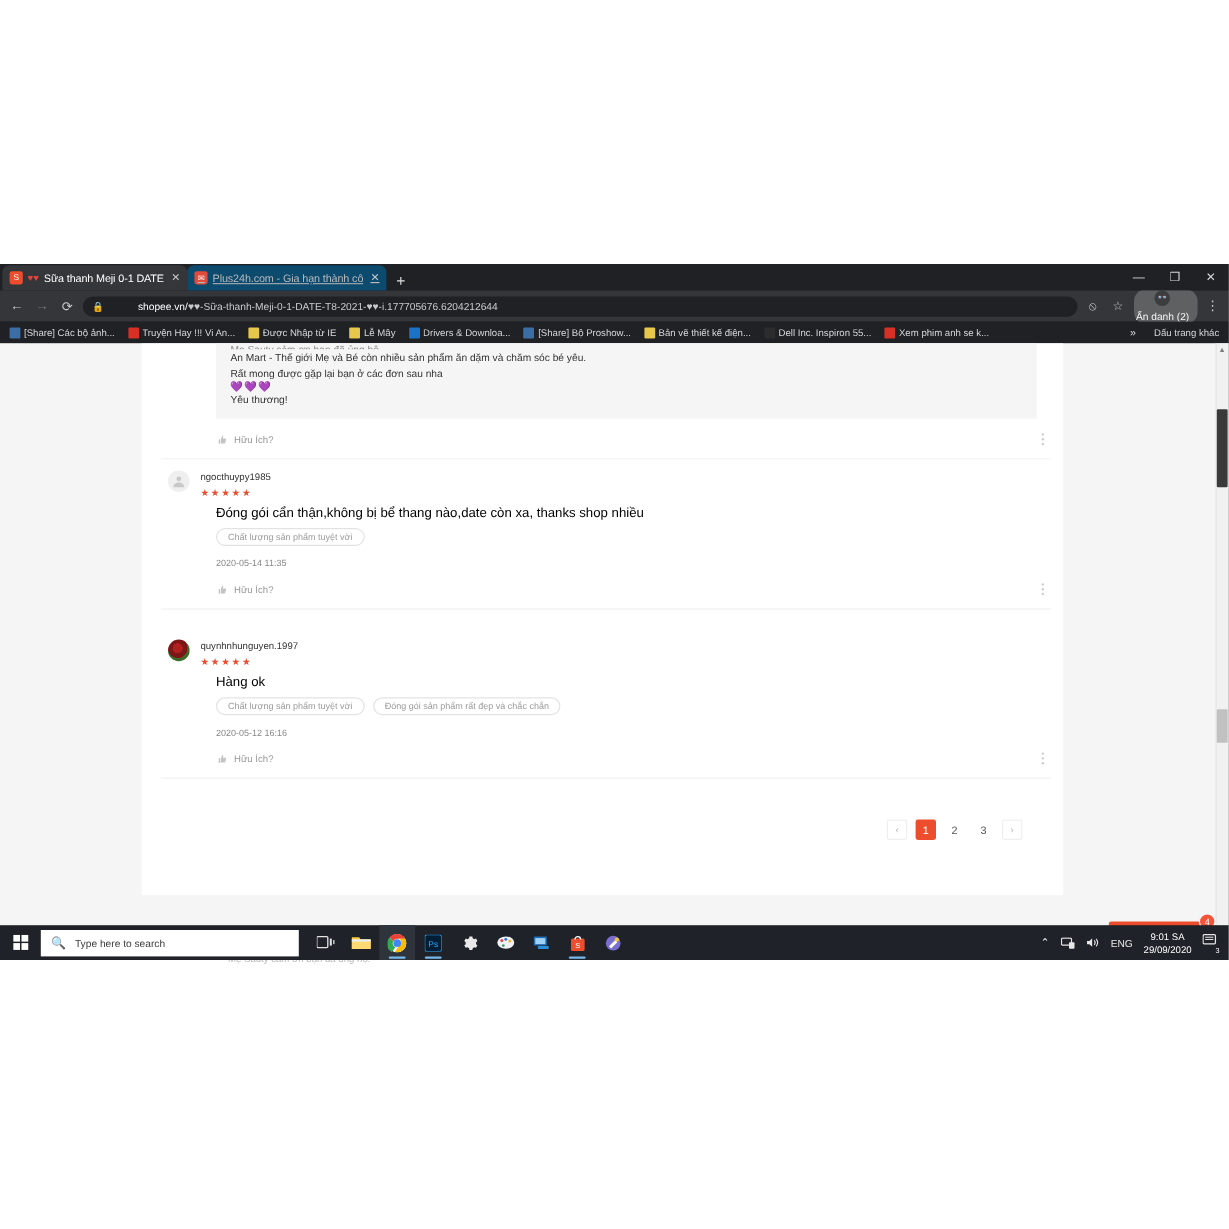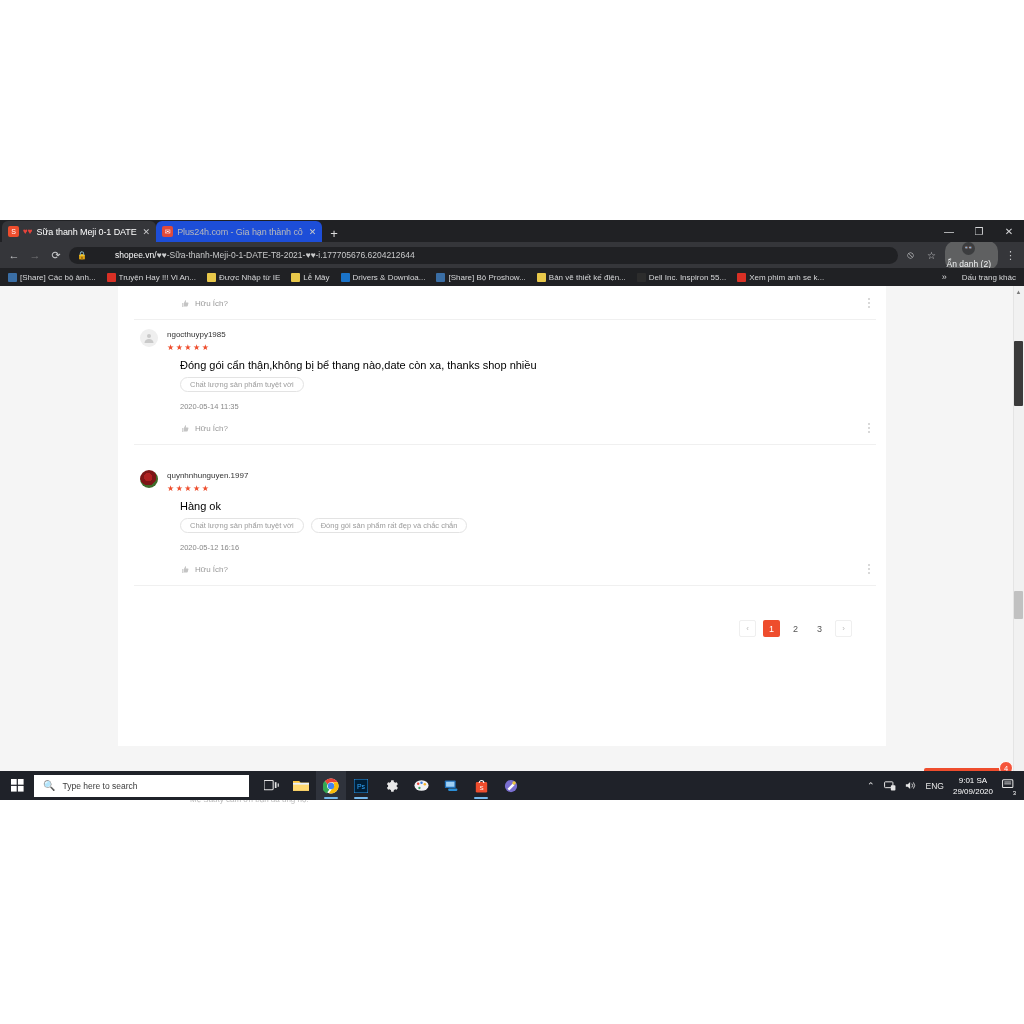--- a/index.html
+++ b/index.html
@@ -20,21 +20,21 @@
   .tabstrip{
     position:relative;height:22px;background:#202124;
     display:flex;align-items:flex-end;padding-left:2px;
   }
   .tab{
     height:21px;display:flex;align-items:center;gap:4px;
     padding:0 6px 0 6px;font-size:9px;color:#e8eaed;
     border-radius:6px 6px 0 0;position:relative;max-width:160px;
   }
   .tab.active{background:#35363a;color:#ffffff;}
-  .tab.inactive{background:#1d4ed8;color:#b8b9bb;}
+  .tab.inactive{background:#0c4a6e;color:#b8b9bb;text-decoration:underline;}
   .tab .favicon{width:11px;height:11px;flex:0 0 11px;border-radius:2px;
     display:flex;align-items:center;justify-content:center;font-size:7px;color:#fff;}
   .fav-shopee{background:#ee4d2d;}
   .fav-mail{background:#e04a3a;}
   .tab .tabtitle{white-space:nowrap;overflow:hidden;text-overflow:ellipsis;
     font-size:9px;letter-spacing:-.1px;}
   .tab .tabclose{font-size:9px;color:#c9cacc;margin-left:2px;cursor:pointer;}
   .newtab{color:#ddd;font-size:13px;padding:0 8px 2px 8px;line-height:1;cursor:pointer;}
   .heart{color:#e8433b;font-size:8px;}
   .wincontrols{
@@ -287,20 +287,27 @@
       <span class="bmicon" style="background:#e8c84a"></span>
       <span>Dấu trang khác</span>
     </div>
   </div>
 
   <div class="viewport">
 
     <div class="page-card">
 
       <div class="top-partial">
+        <div class="top-reply">
+          <p class="clipped">Mẹ Sauty cảm ơn bạn đã ủng hộ.</p>
+          <p style="padding-top:2px">An Mart - Thế giới Mẹ và Bé còn nhiều sản phẩm ăn dặm và chăm sóc bé yêu.</p>
+          <p style="padding-top:2px">Rất mong được gặp lại bạn ở các đơn sau nha</p>
+          <p class="hearts-row">💜💜💜</p>
+          <p>Yêu thương!</p>
+        </div>
         <div class="helpful-row">
           <div class="helpful">
             <svg class="thumb" viewBox="0 0 16 16">
                 <path fill="#c4c4c4" d="M4 7h2v7H4zM7 7l2.5-5c.9 0 1.4.7 1.2 1.6L10.2 6H14c.7 0 1.2.7 1 1.4l-1.3 5c-.1.5-.6.9-1.1.9H7z"></path>
               </svg>
             <span>Hữu Ích?</span>
           </div>
           <div class="dots">
               <i></i>
               <i></i>

